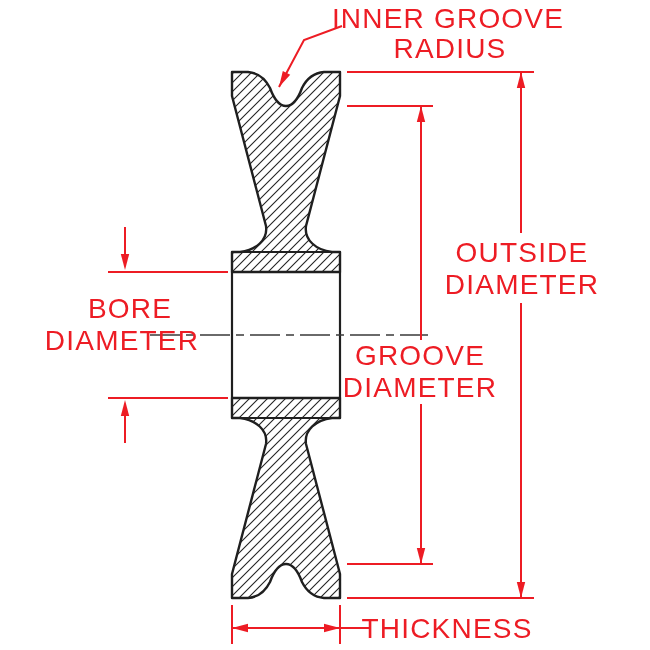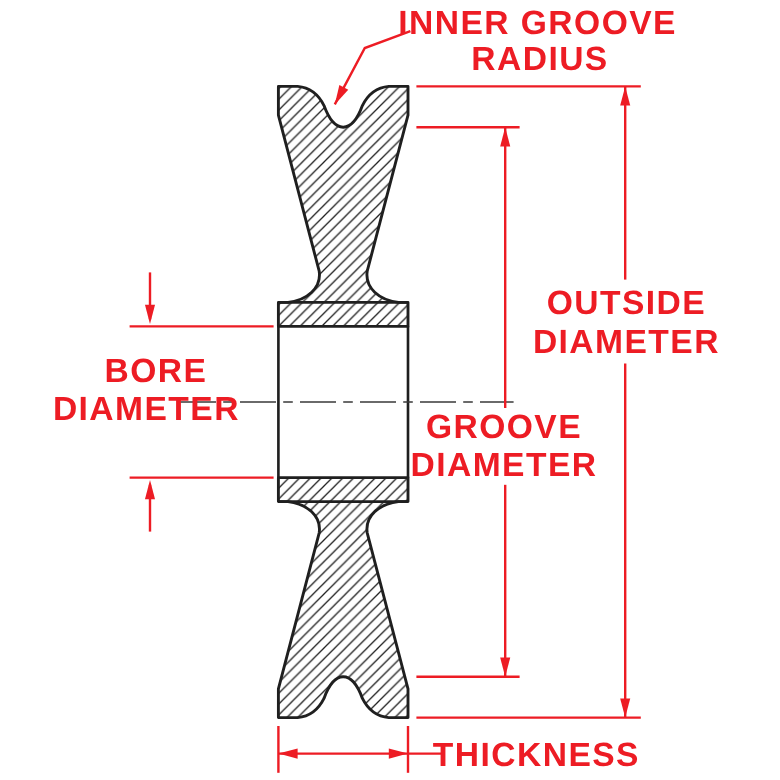--- a/index.html
+++ b/index.html
@@ -8,21 +8,20 @@
     background: #ffffff;
     width: 650px;
     height: 650px;
     overflow: hidden;
   }
   .stage {
     position: relative;
     width: 650px;
     height: 650px;
     background: #ffffff;
-    font-weight: bold;
   }
   svg text {
     font-family: "Liberation Sans", sans-serif;
     font-size: 28px;
     letter-spacing: 1.2px;
     fill: #ed1c24;
   }
   .dim {
     stroke: #ed1c24;
     stroke-width: 2;

